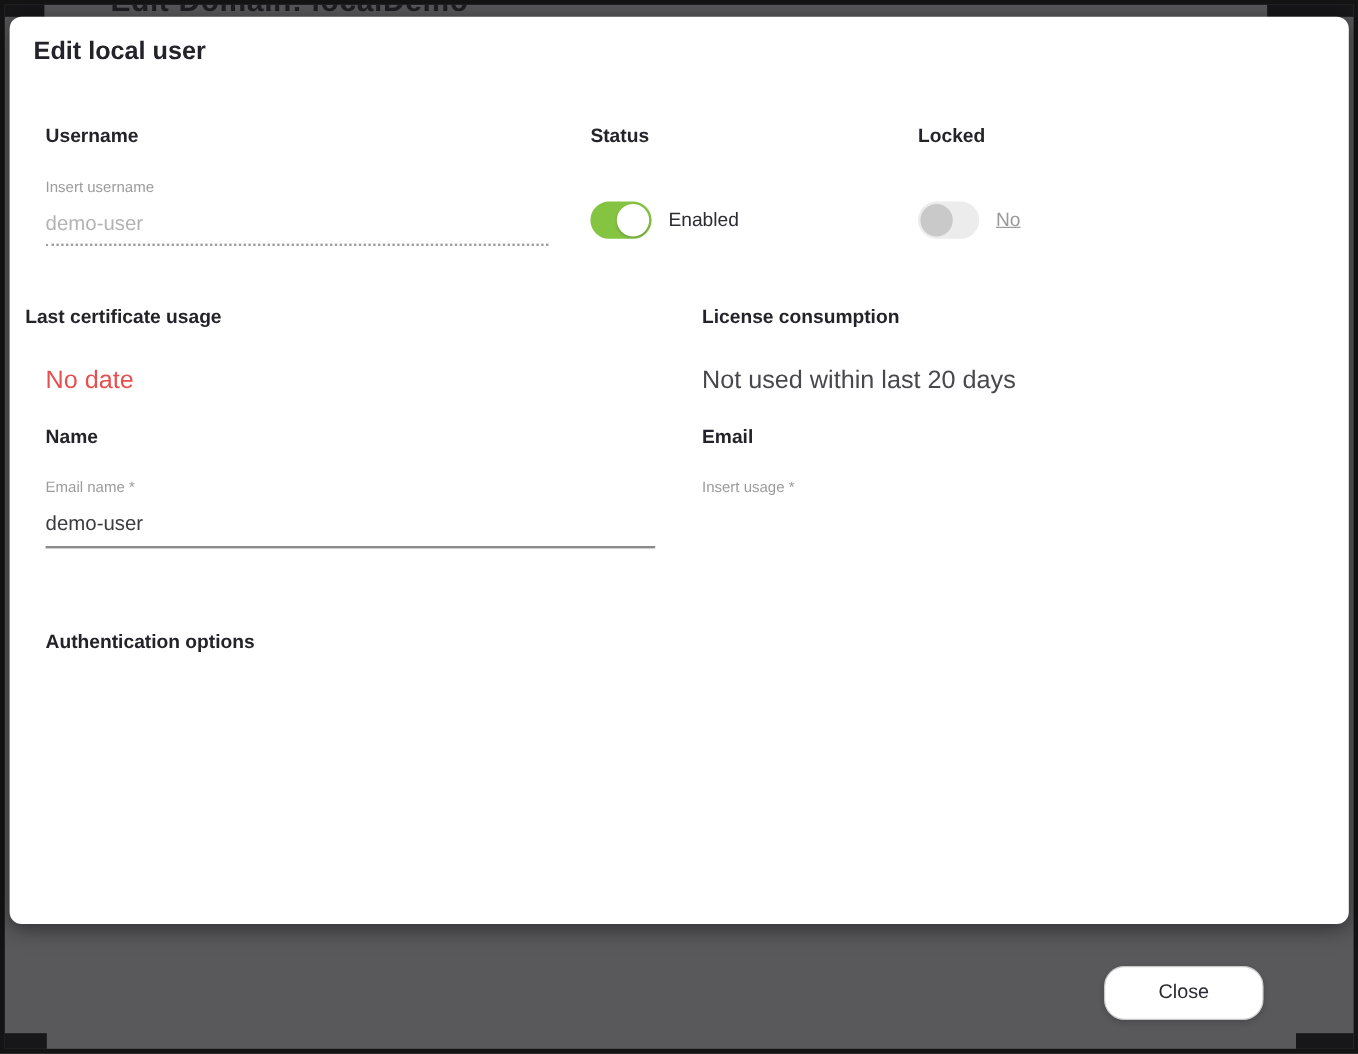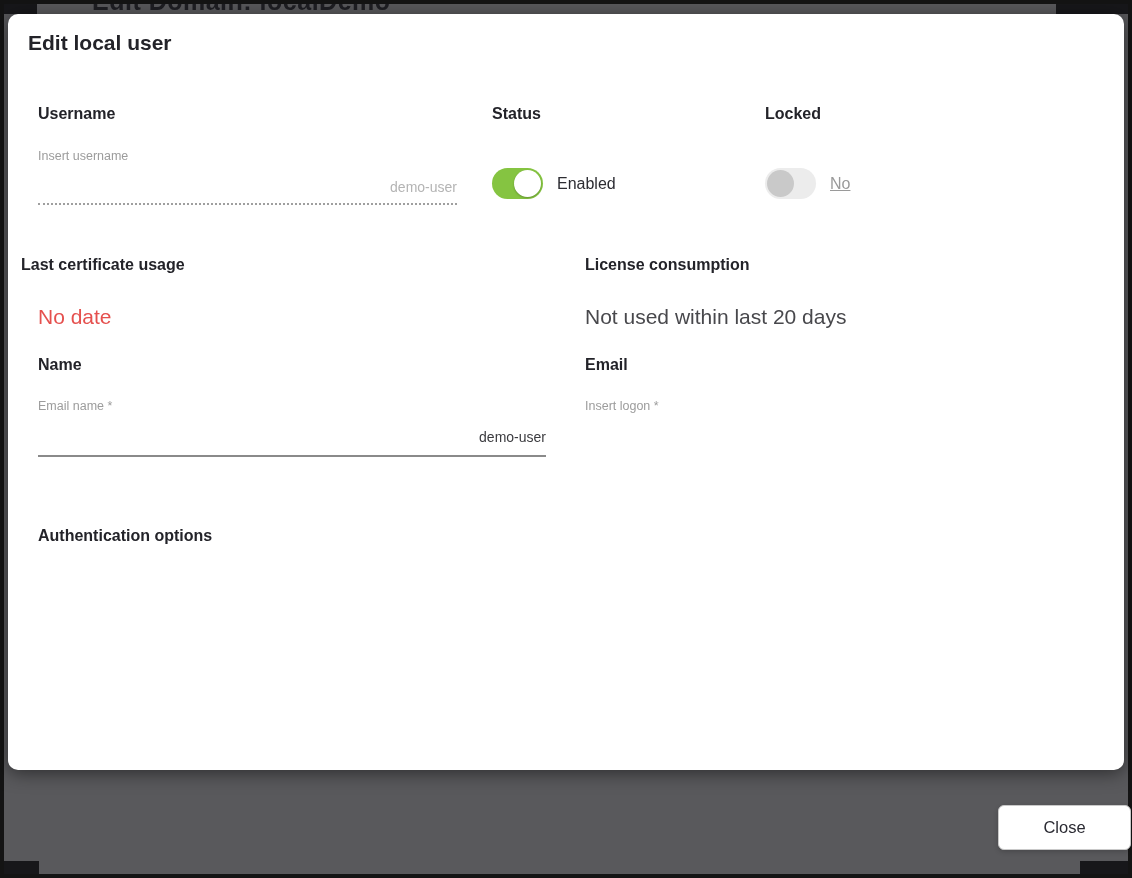--- a/index.html
+++ b/index.html
@@ -19,21 +19,21 @@
 
   
   .modal { position:absolute; left:8px; top:14px; width:1116px; height:756px; background:#ffffff; border-radius:10px; box-shadow:0 3px 18px rgba(0,0,0,.5); }
   .modal-title { position:absolute; left:20px; top:17px; font-size:21px; font-weight:700; color:#232329; }
 
   .h { position:absolute; font-size:16px; font-weight:700; color:#232329; line-height:1; }
   .hint { position:absolute; font-size:12.5px; color:#9c9c9c; line-height:1; }
   .value-text { position:absolute; font-size:21px; line-height:1; }
 
   .field { position:absolute; display:flex; align-items:center; }
-  .field input { width:100%; height:100%; border:none; outline:none; background:transparent; font-family:"Liberation Sans","DejaVu Sans",sans-serif; font-size:14px; color:#3b3b3f; padding:0;text-align:right; }
+  .field input { width:100%; height:100%; border:none; outline:none; background:transparent; font-family:"Liberation Sans","DejaVu Sans",sans-serif; font-size:17px; color:#3b3b3f; padding:0; }
   .field.dotted { border-bottom:2px dotted #9f9f9f; }
   .field.dotted input { color:#b4b4b4; }
   .field.solid { border-bottom:2px solid #8a8a8a; }
 
   
   .toggle { position:absolute; width:51px; height:31px; border-radius:16px; cursor:pointer; }
   .toggle .knob { position:absolute; top:2px; width:27px; height:27px; border-radius:50%; background:#ffffff; box-shadow:0 1px 2px rgba(0,0,0,.25); }
   .toggle.on { background:#85c441; }
   .toggle.on .knob { right:2px; }
   .toggle.off { background:#ececec; }
@@ -44,21 +44,21 @@
   .auth-panel { position:absolute; left:10px; top:559px; width:1057px; height:189px; background:#e9eef1; }
   .pw-field { position:absolute; left:39px; top:92px; width:473px; height:42px; display:flex; align-items:center; border-bottom:2px solid #4c4c4c; }
   .pw-field input { flex:1; border:none; outline:none; background:transparent; font-family:"Liberation Sans","DejaVu Sans",sans-serif; font-size:16.5px; color:#3b3b3f; }
   .pw-field input::placeholder { color:#8b8b8b; opacity:1; }
   .eye-btn { border:none; background:transparent; padding:0 6px 0 0; cursor:pointer; display:flex; align-items:center; }
 
   .checkbox-row { position:absolute; left:550px; top:82px; display:flex; align-items:flex-start; }
   .checkbox { width:25px; height:25px; border:2px solid #8187f3; border-radius:2px; background:#ffffff; cursor:pointer; flex:none; }
   .checkbox-label { margin-left:9px; margin-top:4px; font-size:16.5px; color:#2e2e36; line-height:1.2; }
 
-  .close-btn { position:absolute; left:990px; top:791px; width:133px; height:45px; background:#ffffff; border:1px solid #c9c9c9; border-radius:6px; box-shadow:0 2px 5px rgba(0,0,0,.18); font-family:"Liberation Sans","DejaVu Sans",sans-serif; font-size:16.5px; color:#2a2a32; cursor:pointer; }
+  .close-btn { position:absolute; left:912px; top:791px; width:133px; height:45px; background:#ffffff; border:1px solid #c9c9c9; border-radius:17px; box-shadow:0 2px 5px rgba(0,0,0,.18); font-family:"Liberation Sans","DejaVu Sans",sans-serif; font-size:16.5px; color:#2a2a32; cursor:pointer; }
 </style>
 </head>
 <body>
 
 <div class="stage">
   <div class="backdrop"></div>
   <div class="bg-black-tl"></div>
   <div class="bg-black-tr"></div>
   <div class="bg-black-bl"></div>
   <div class="bg-black-br"></div>
@@ -93,20 +93,20 @@
     <div class="h" style="left:577px; top:243px;">License consumption</div>
     <div class="value-text" style="left:577px; top:292px; color:#48484c;">Not used within last 20 days</div>
 
     <div class="h" style="left:30px; top:343px;">Name</div>
     <div class="hint" style="left:30px; top:386px;">Email name *</div>
     <div class="field solid" style="left:30px; top:404px; width:508px; height:39px;">
       <input type="text" value="demo-user" style="">
     </div>
 
     <div class="h" style="left:577px; top:343px;">Email</div>
-    <div class="hint" style="left:577px; top:386px;">Insert logon *</div>
+    <div class="hint" style="left:577px; top:386px;">Insert usage *</div>
 
     <div class="h" style="left:30px; top:514px;">Authentication options</div>
 
 
     <button class="close-btn">Close</button>
   </div>
 </div>
 
 </body></html>

